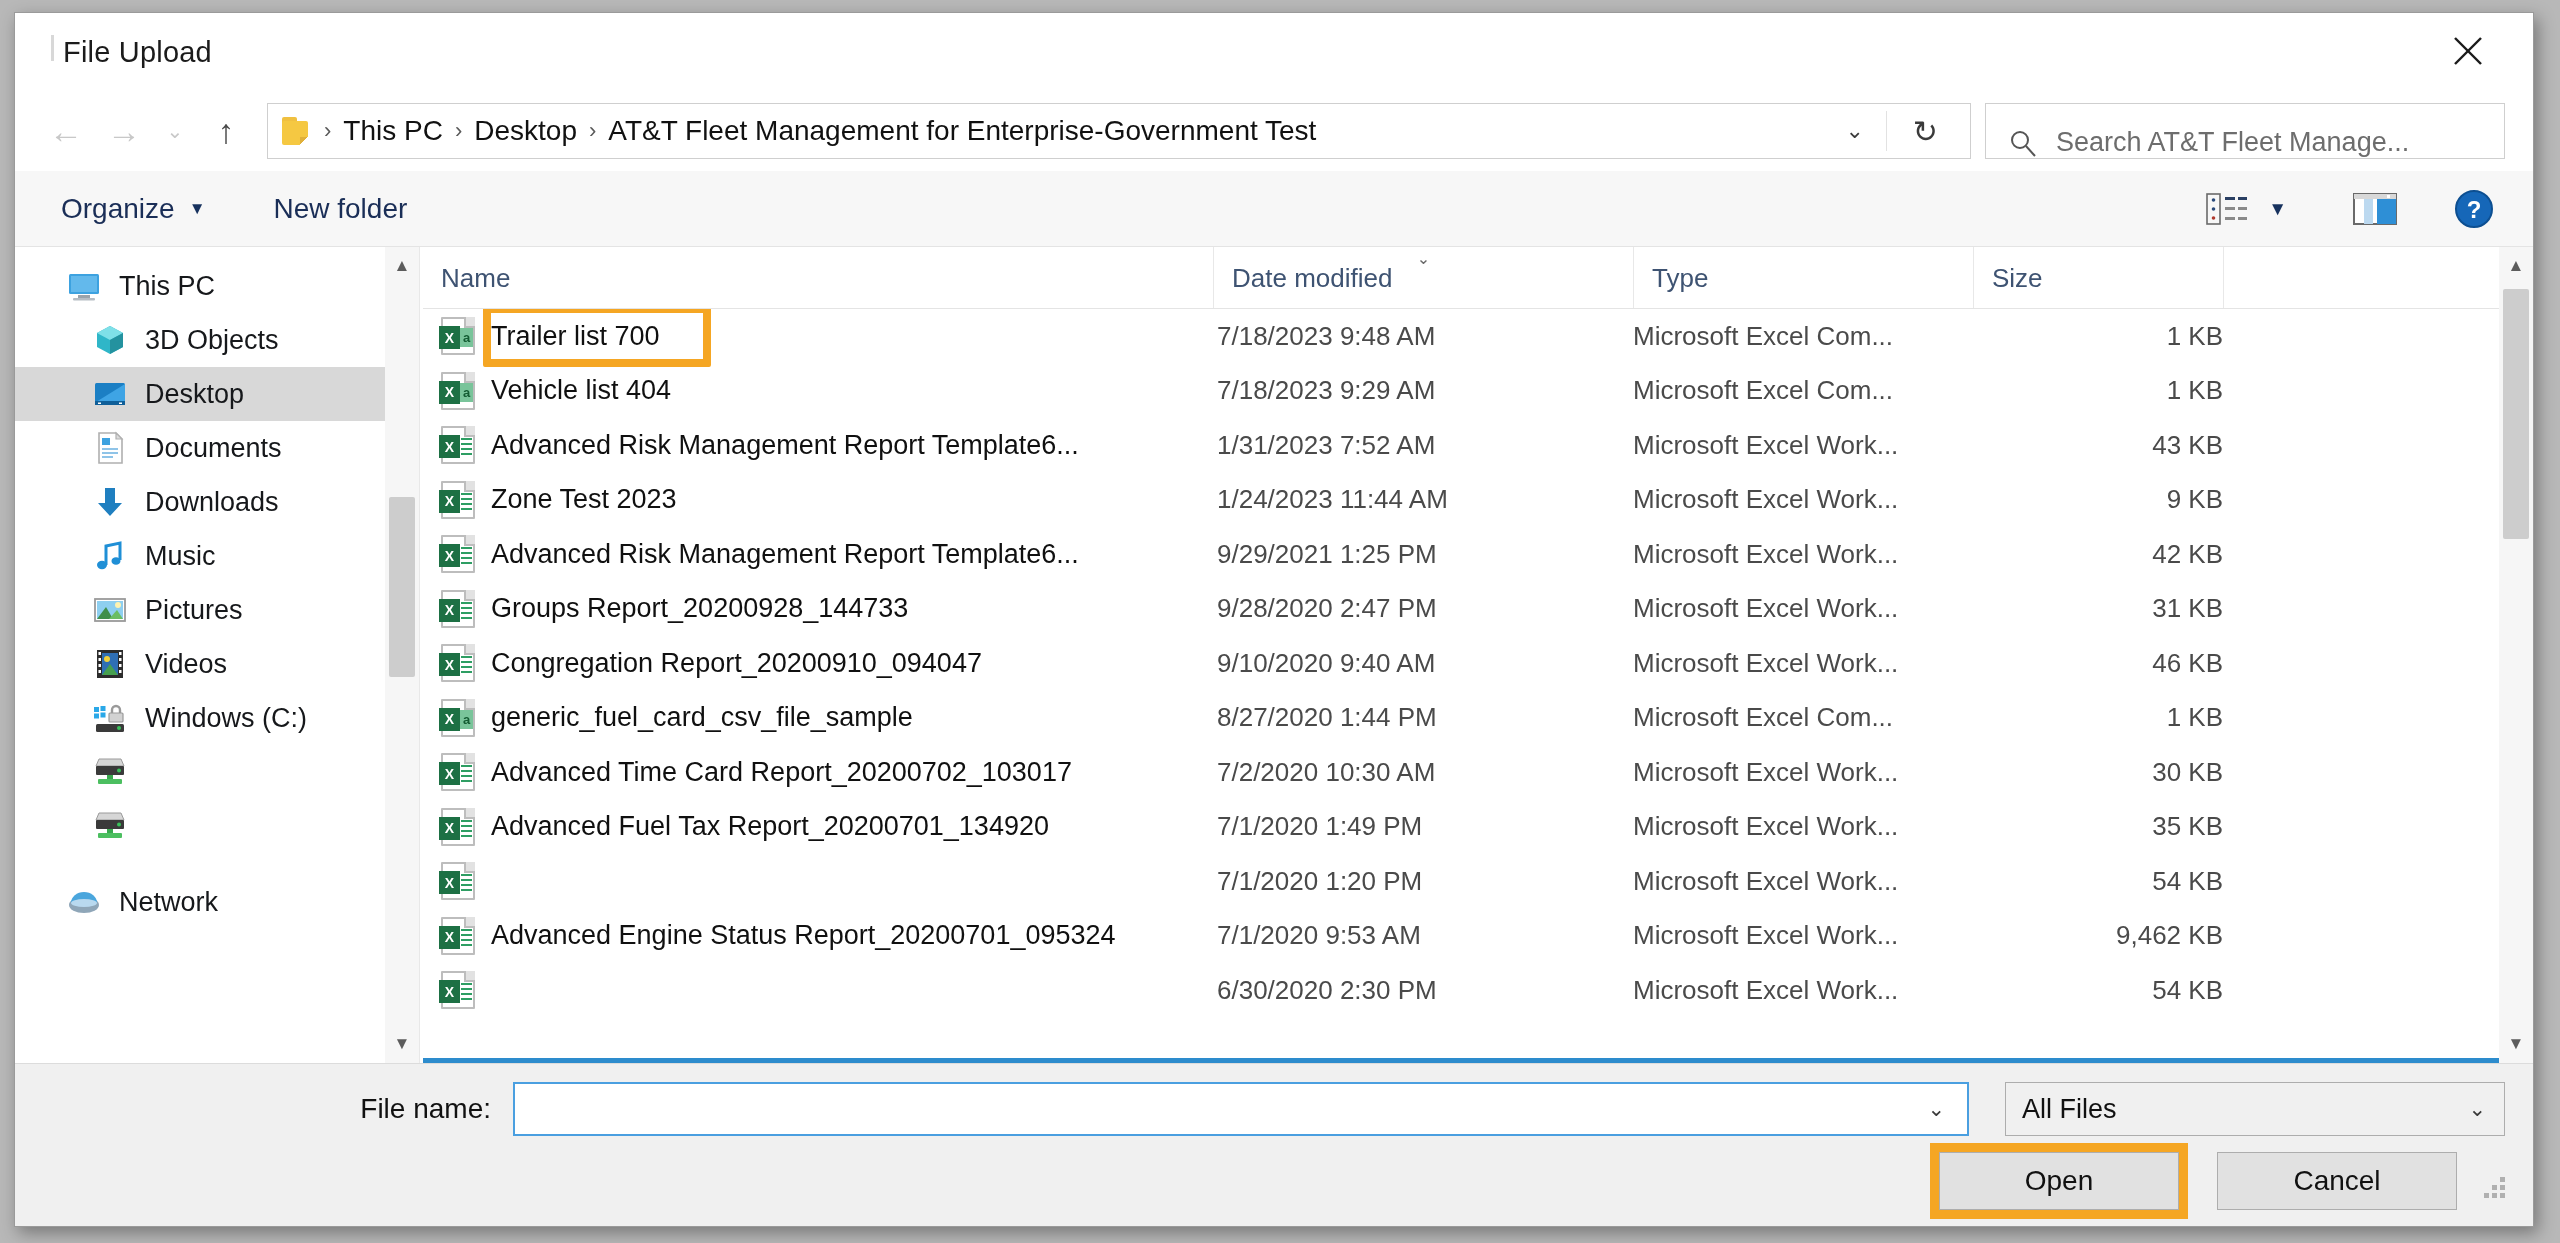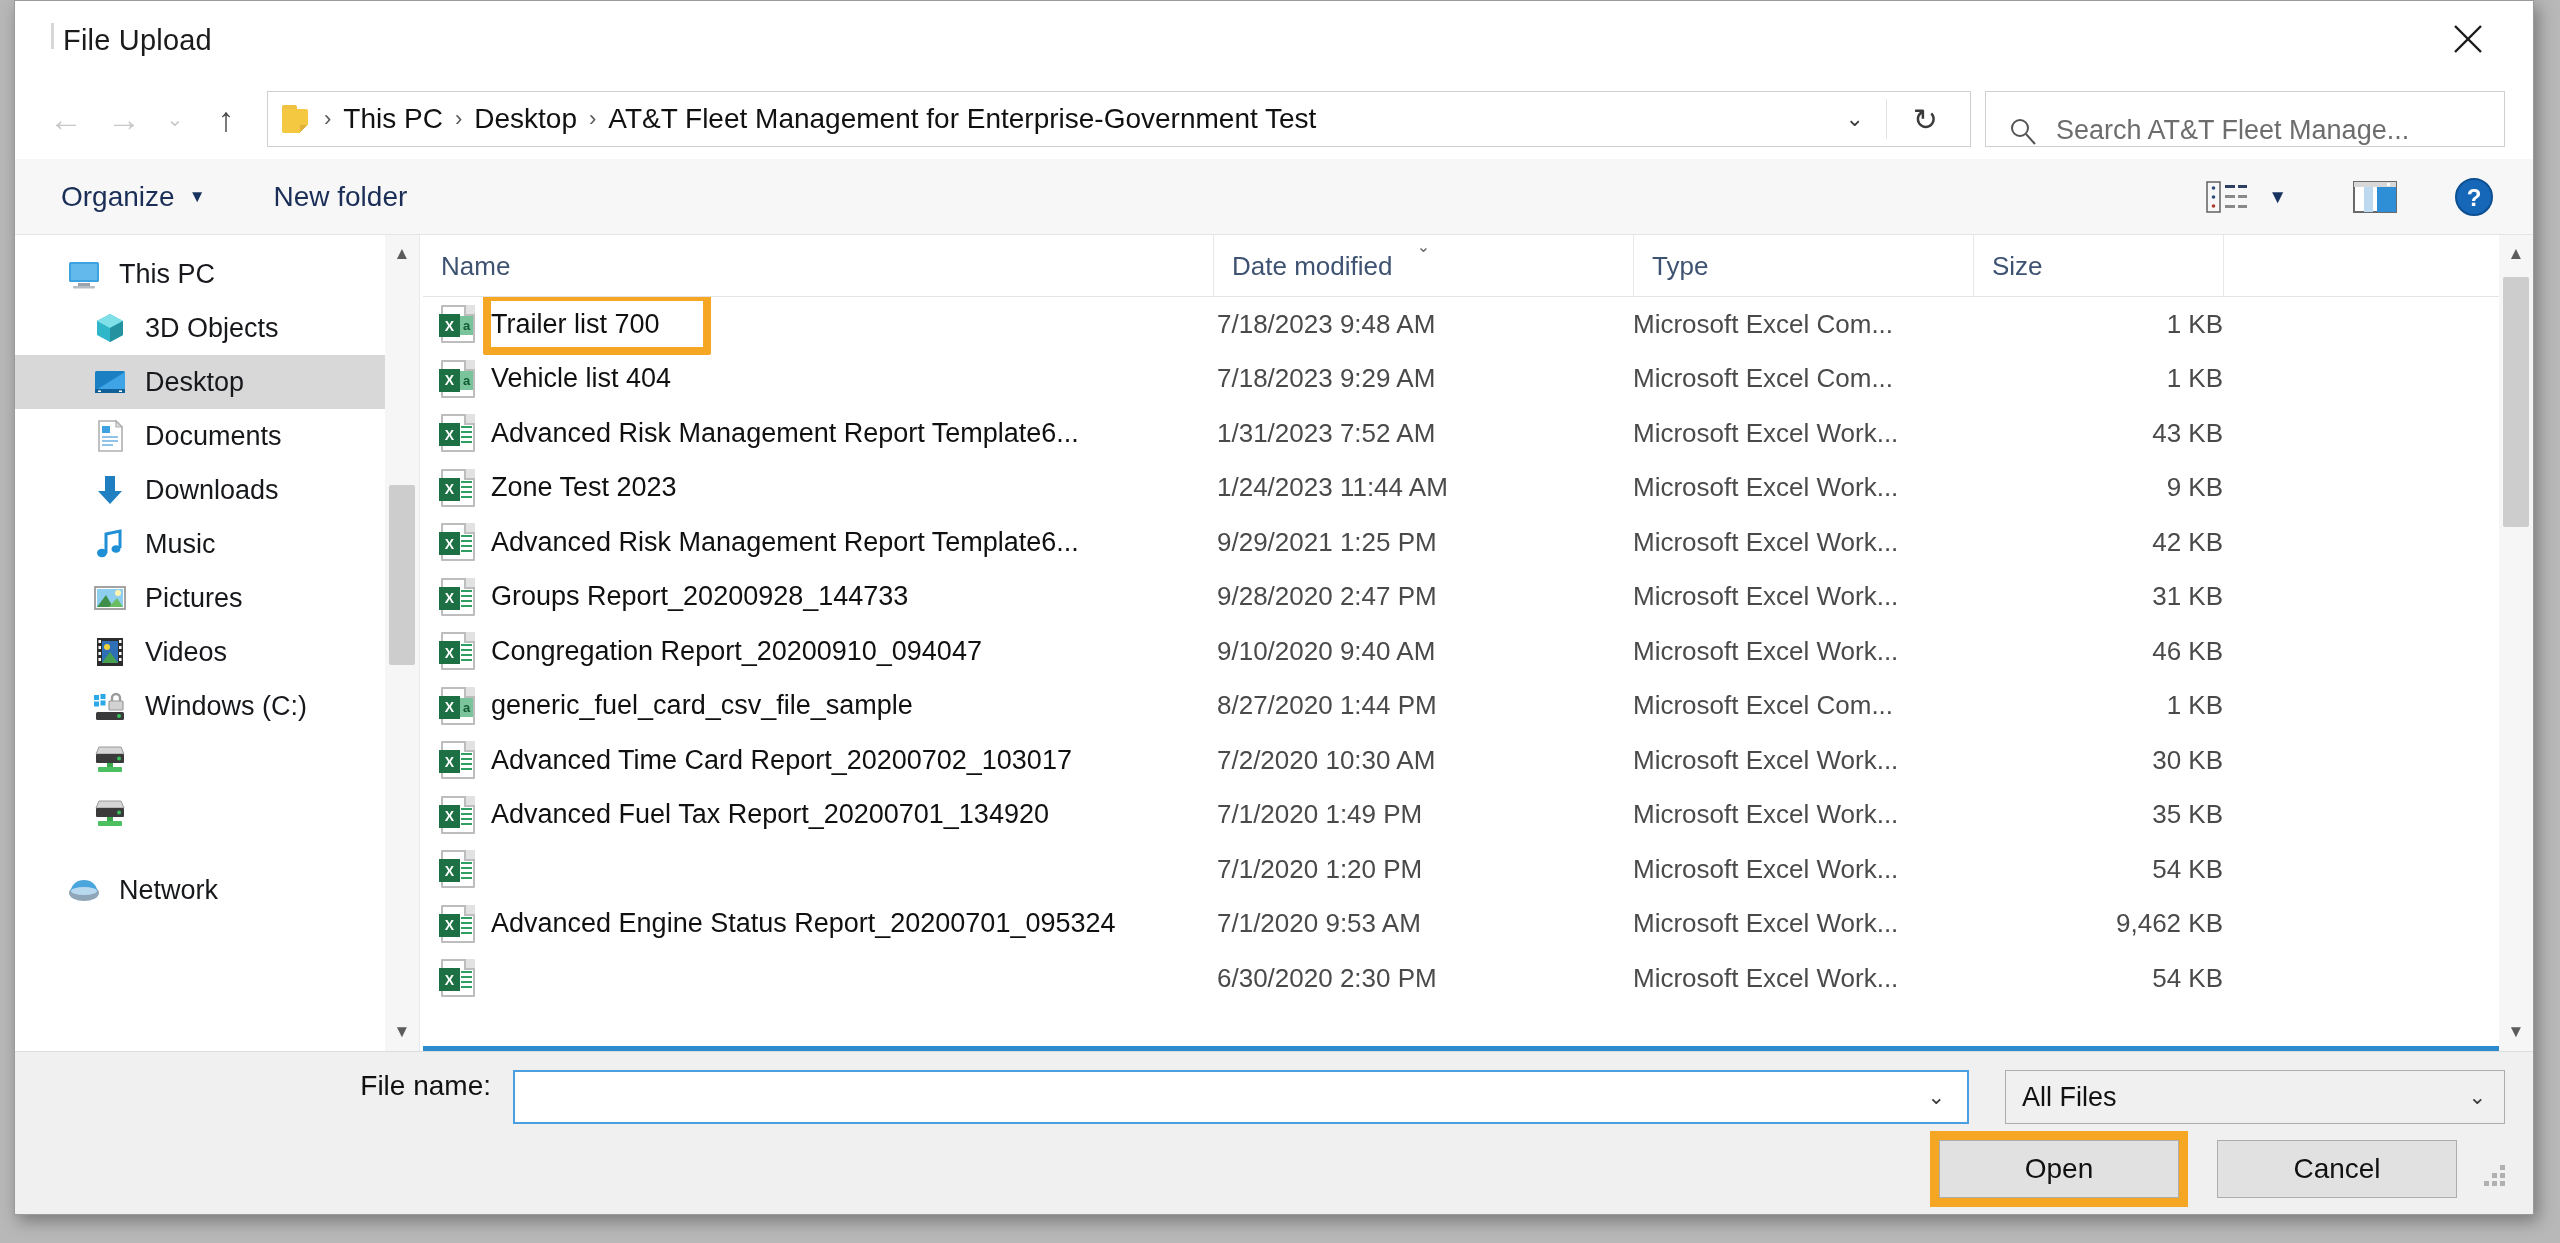--- a/index.html
+++ b/index.html
@@ -6,21 +6,21 @@
   html, body {
     width: 2560px; height: 1243px;
     background: #cfcfcf;
     font-family: "Liberation Sans", sans-serif;
     overflow: hidden;
   }
   .screen { position: relative; width: 2560px; height: 1243px; background: #b8b8b8; }
 
   
   .dialog {
-    position: absolute; left: 14px; top: 0px;
+    position: absolute; left: 14px; top: 12px;
     width: 2520px; height: 1215px;
     background: #d946ef;
     border: 1px solid #9a9a9a;
     display: flex; flex-direction: column;
     box-shadow: 4px 6px 16px rgba(0,0,0,.35);
   }
 
   
   .titlebar {
     height: 78px; flex: none; background: #ffffff;
@@ -142,21 +142,21 @@
   .xl .bars { position: absolute; right: 3px; top: 12px; width: 11px; height: 17px; display: flex; flex-direction: column; justify-content: space-between; }
   .xl .bars i { display: block; height: 2px; background: #2e9e63; }
   .xl .alab { position: absolute; right: 2px; top: 11px; width: 13px; height: 19px; background: #79c49a;
     color: #145c33; font-size: 13px; display: flex; align-items: center; justify-content: center; font-weight: bold; }
 
   .list-scroll { position: absolute; right: 0; top: 0; width: 34px; height: 100%; background: #f6f6f6; }
   .hl-line { position: absolute; left: 0; right: 34px; bottom: 0; height: 5px; background: #2d8ccd; }
 
   
   .footer { flex: none; background: #f0f0f0; border-top: 1px solid #dcdcdc; padding: 18px 28px 10px 28px; }
-  .frow1 { display: flex; align-items: flex-start; gap: 0; }
+  .frow1 { display: flex; align-items: center; gap: 0; }
   .flabel { font-size: 28px; color: #111; width: 470px; text-align: right; padding-right: 22px; }
   .finput {
     flex: 1 1 auto; height: 54px; background: #fff; border: 2px solid #4a9fe0;
     display: flex; align-items: center; padding: 0 6px 0 14px;
   }
   .finput .val { flex: 1 1 auto; font-size: 27px; color: #111; }
   .finput .cv { font-size: 21px; color: #3a3a3a; padding: 0 16px; cursor: pointer; }
   .filterbox {
     width: 500px; flex: none; height: 54px; margin-left: 36px;
     background: #f0f0f0; border: 1px solid #adadad;

